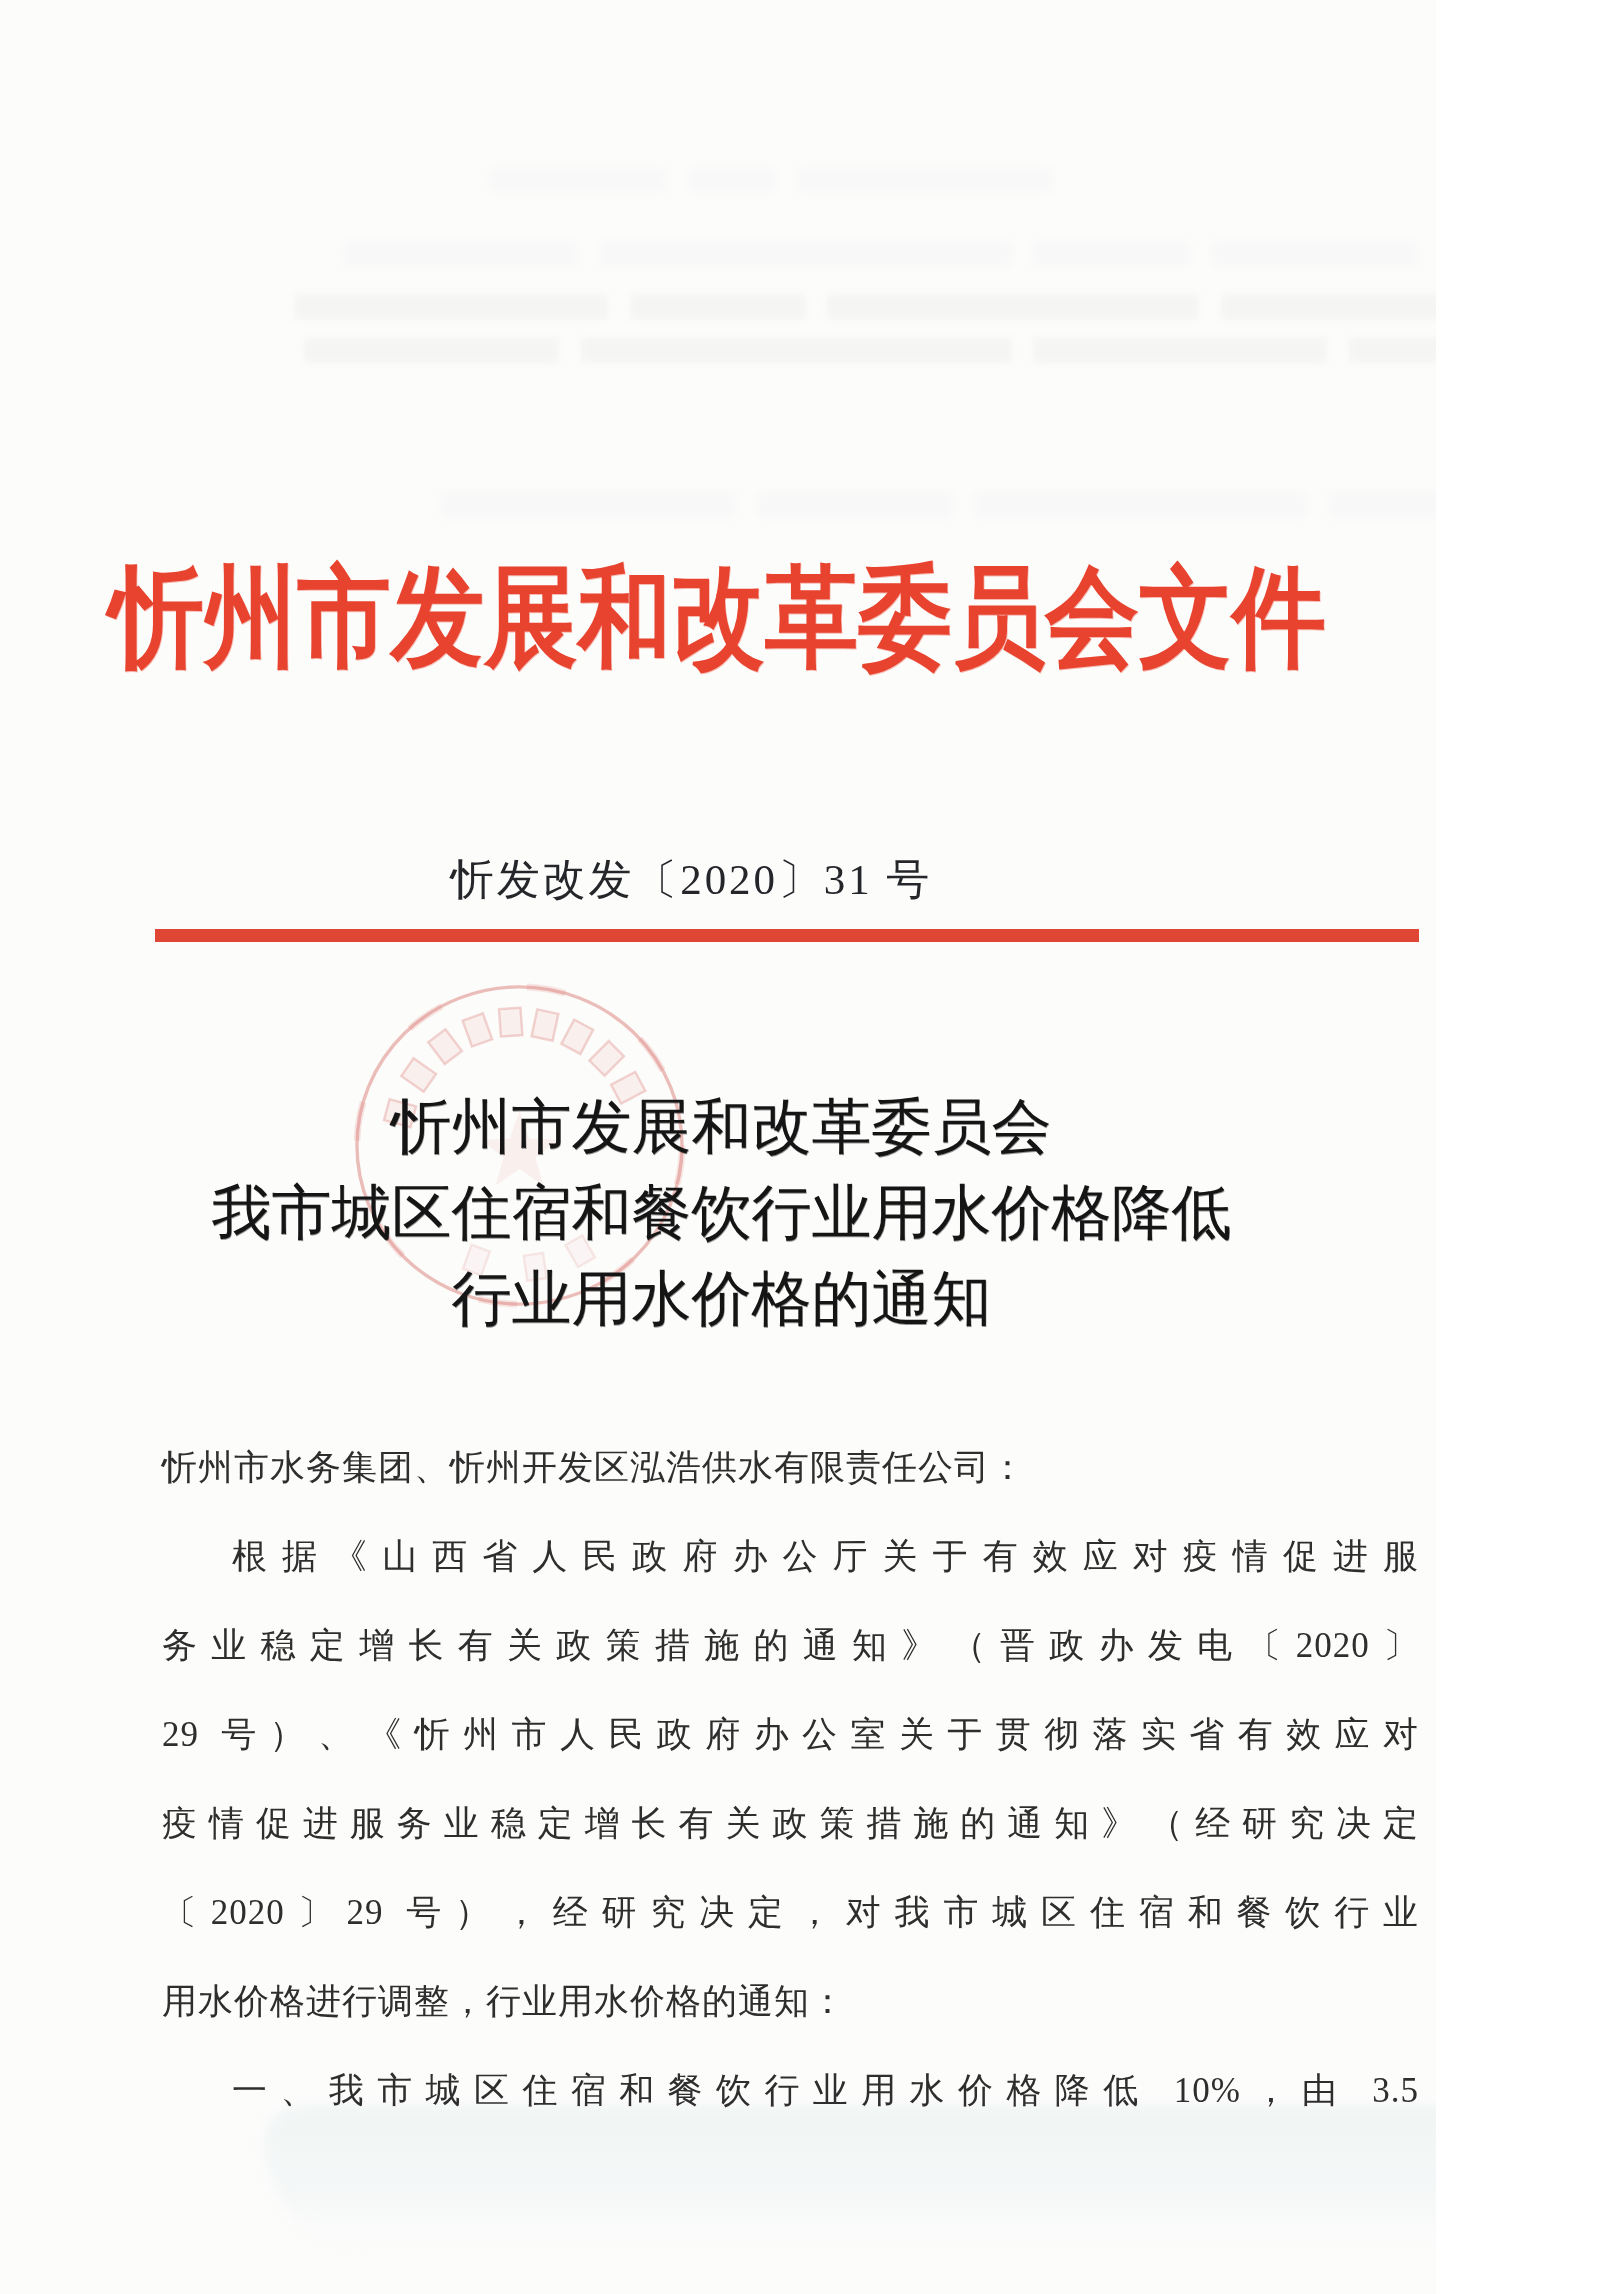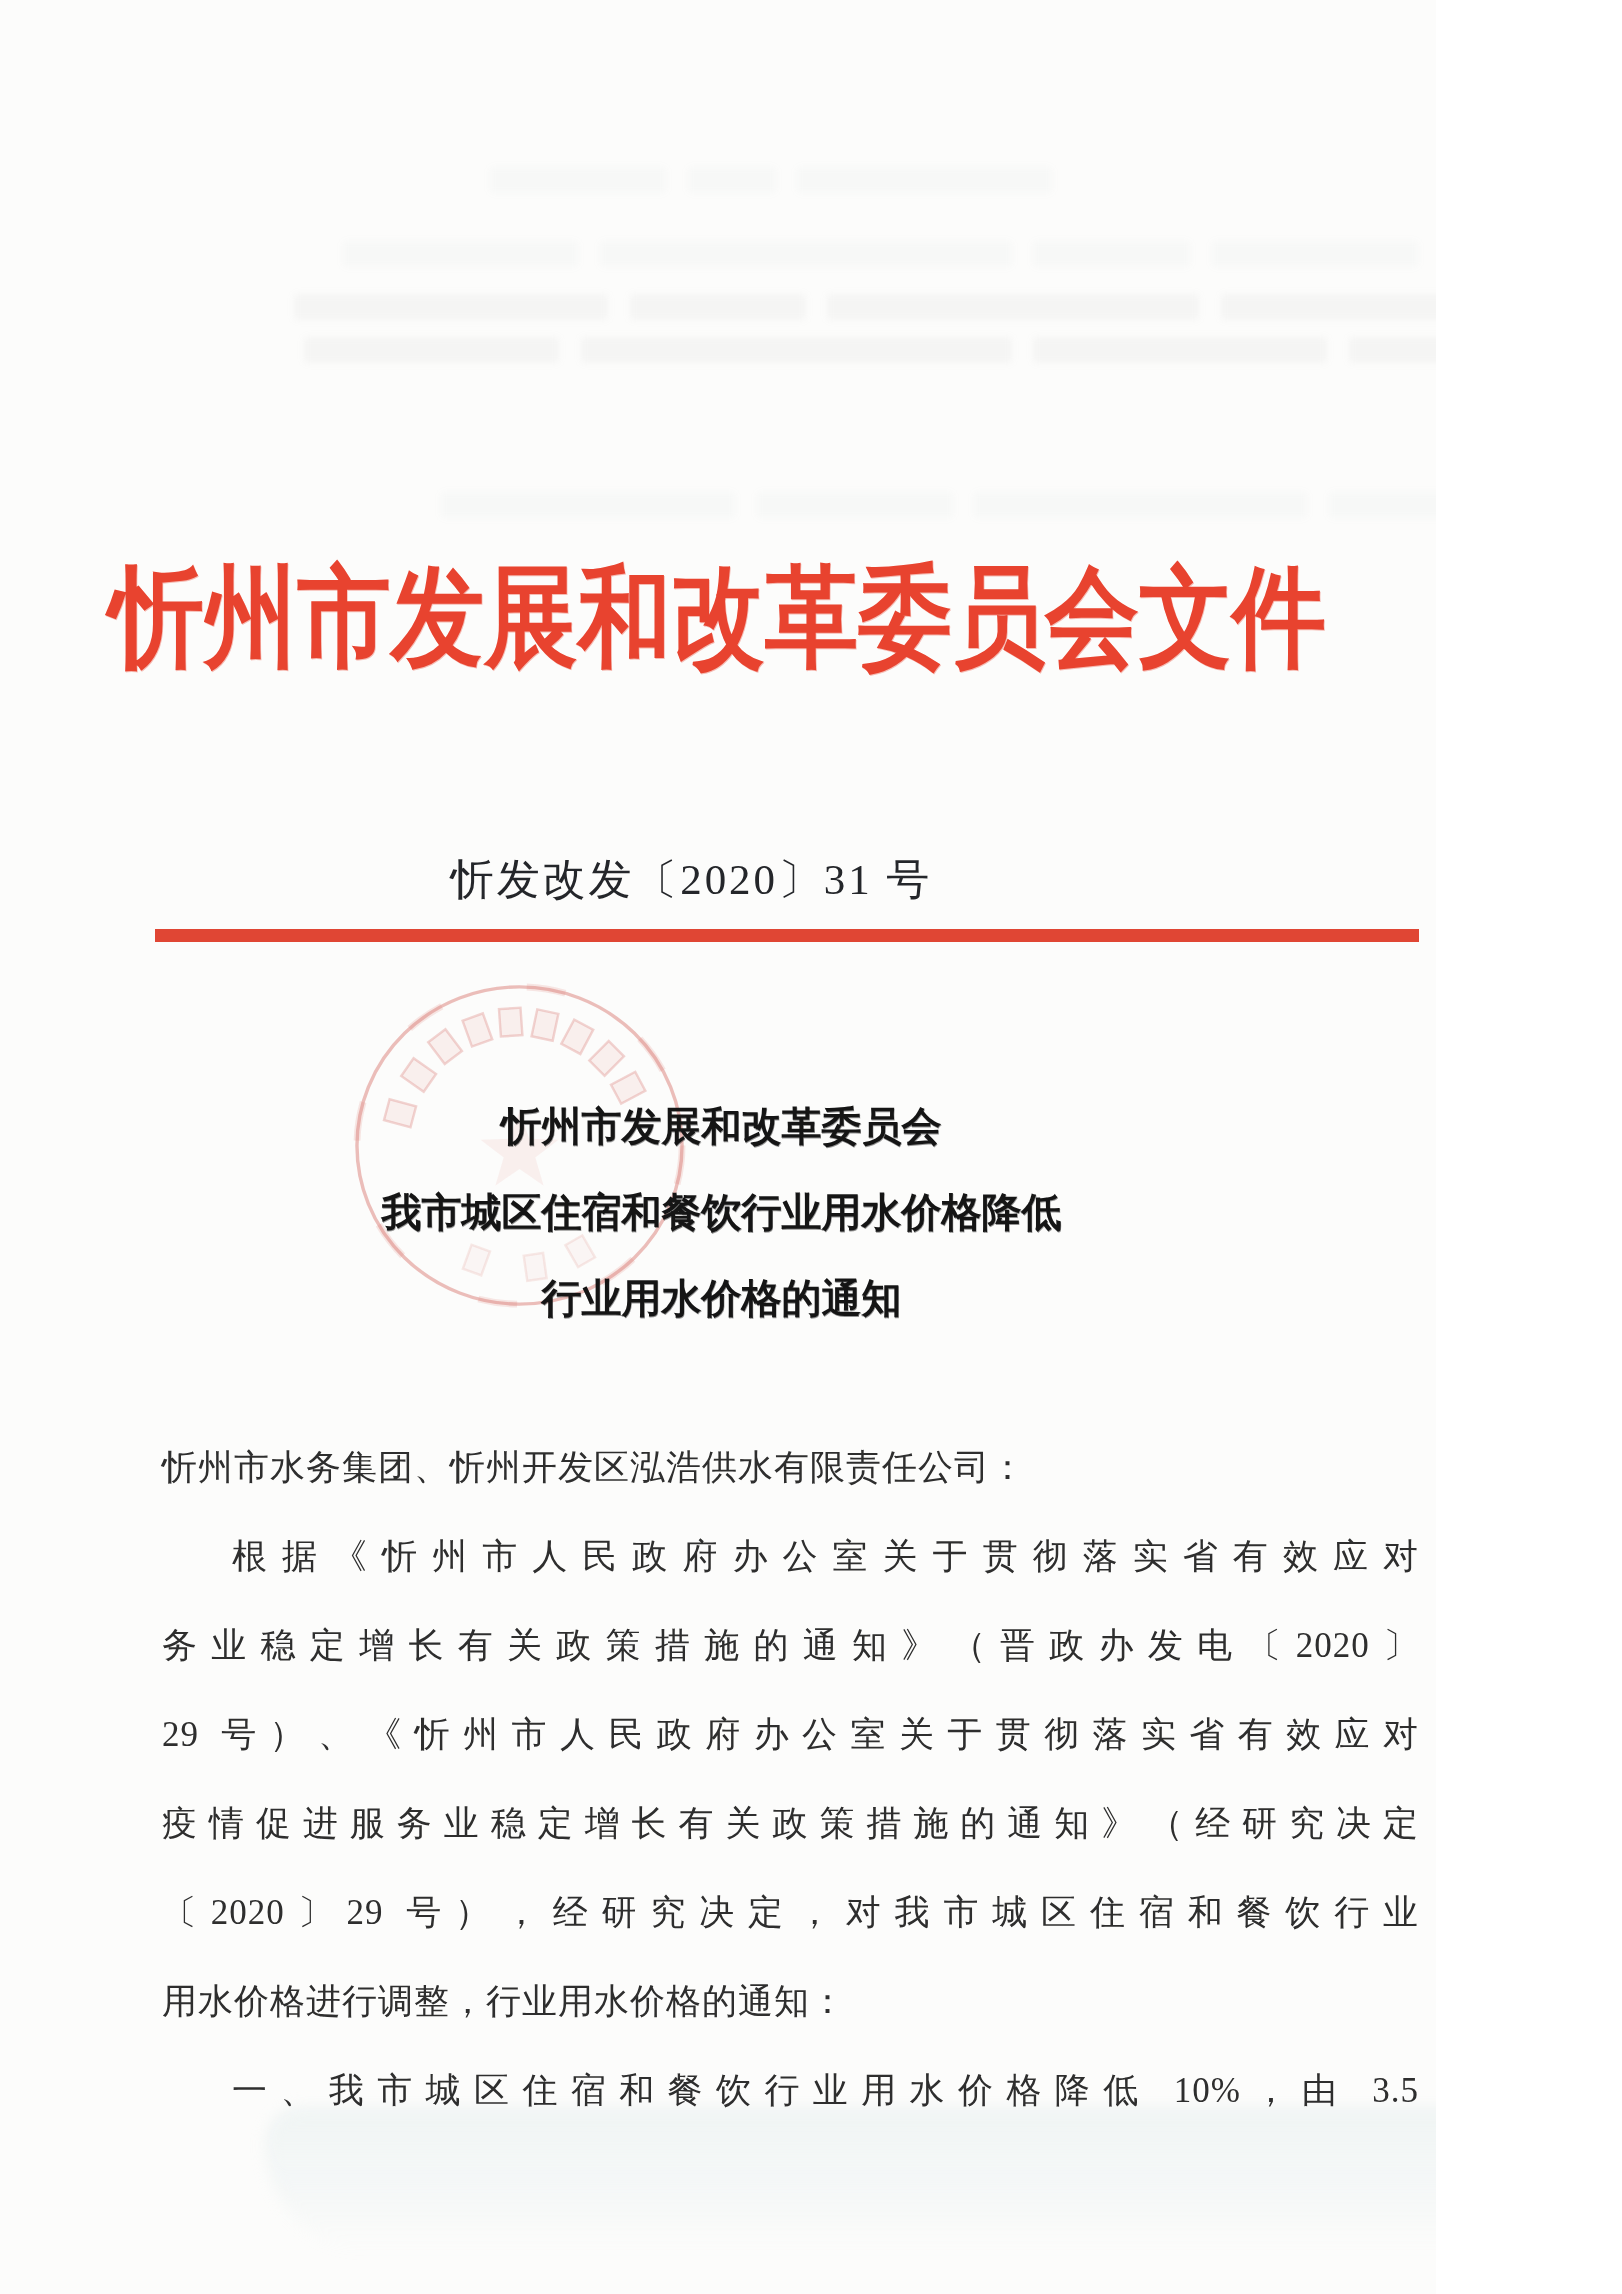--- a/index.html
+++ b/index.html
@@ -41,21 +41,21 @@
   .red-rule{
     position:absolute;left:155px;top:929px;width:1264px;height:12.7px;
     background:#e04634;
   }
   
   .seal{position:absolute;left:351px;top:981px;z-index:1;}
   
   .doc-title{
     position:absolute;left:7px;right:0;top:1084px;z-index:2;
     text-align:center;
-    font-size:40px;font-weight:700;color:#151515;
+    font-size:60px;font-weight:400;color:#151515;
     line-height:86px;
     text-shadow:0.5px 0.5px 0 rgba(20,20,20,0.45);
   }
   
   .body-text{
     position:absolute;left:162px;top:1423px;width:1257px;z-index:2;
     font-size:35px;color:#2e2e2e;letter-spacing:1px;
     line-height:89px;
   }
   .body-text p{margin:0;}
@@ -129,21 +129,21 @@
   </svg>
 
   <div class="doc-title">
     <div>忻州市发展和改革委员会</div>
     <div>我市城区住宿和餐饮行业用水价格降低</div>
     <div>行业用水价格的通知</div>
   </div>
 
   <div class="body-text">
     <p>忻州市水务集团、忻州开发区泓浩供水有限责任公司：</p>
-    <p class="indent justify">根据《忻州市人民政府办公室关于贯彻落实省有效应对</p>
+    <p class="indent justify">根据《山西省人民政府办公厅关于有效应对疫情促进服</p>
     <p class="justify">务业稳定增长有关政策措施的通知》（晋政办发电〔2020〕</p>
     <p class="justify">29 号）、《忻州市人民政府办公室关于贯彻落实省有效应对</p>
     <p class="justify">疫情促进服务业稳定增长有关政策措施的通知》（经研究决定</p>
     <p class="justify">〔2020〕29 号），经研究决定，对我市城区住宿和餐饮行业</p>
     <p>用水价格进行调整，行业用水价格的通知：</p>
     <p class="indent justify">一、我市城区住宿和餐饮行业用水价格降低 10%，由 3.5</p>
   </div>
 
 </div>
 

